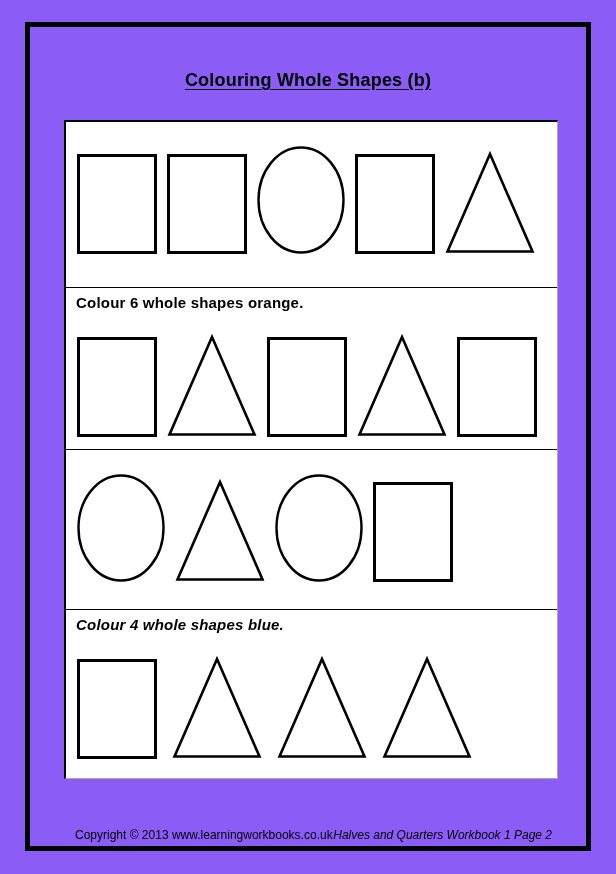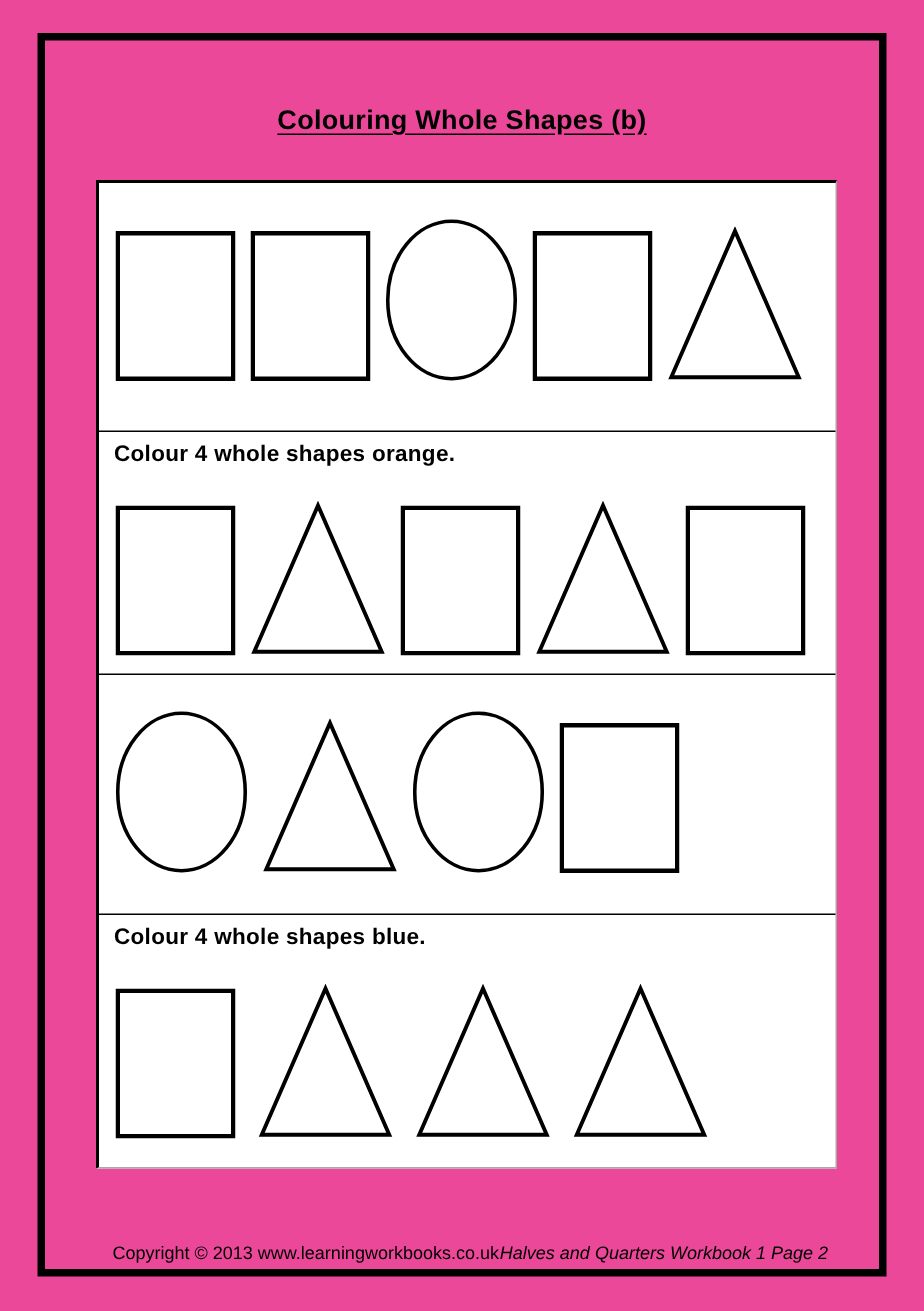--- a/index.html
+++ b/index.html
@@ -5,21 +5,21 @@
   html, body {
     margin: 0;
     padding: 0;
     background: #ffffff;
     font-family: "Liberation Sans", sans-serif;
   }
   .canvas {
     position: relative;
     width: 616px;
     height: 874px;
-    background: #ec4899;
+    background: #8b5cf6;
     overflow: hidden;
   }
   .page-border {
     position: absolute;
     left: 25px;
     top: 22px;
     width: 556px;
     height: 819px;
     border: 5px solid #000000;
   }
@@ -51,21 +51,21 @@
   .section {
     box-sizing: border-box;
     padding: 4px 10px 0 10px;
     border-bottom: 1px solid #000000;
     overflow: hidden;
   }
   .section:last-child { border-bottom: none; }
   .section-1 { height: 166px; }
   .section-2 { height: 162px; }
   .section-3 { height: 160px; }
-  .section-4 { height: 168px; }
+  .section-4 { height: 168px; font-style: italic; }
   .instruction {
     font-size: 15px;
     font-weight: bold;
     line-height: 22px;
     color: #000000;
     letter-spacing: 0.2px;
   }
   .shapes-row {
     display: flex;
     align-items: flex-end;
@@ -113,21 +113,21 @@
           <svg width="80" height="100">
             <rect x="1.5" y="1.5" width="77" height="97" stroke-width="3" fill="#ffffff" stroke="#000000"></rect>
           </svg>
           <svg width="90" height="103">
             <polygon points="45,3 87.5,100.5 2.5,100.5" stroke-width="2.6" fill="#ffffff" stroke="#000000" stroke-linejoin="miter"></polygon>
           </svg>
         </div>
     </div>
 
     <div class="section section-2">
-      <div class="instruction">Colour 4 whole shapes orange.</div>
+      <div class="instruction">Colour 6 whole shapes orange.</div>
       <div class="shapes-row">
           <svg width="80" height="100">
             <rect x="1.5" y="1.5" width="77" height="97" stroke-width="3" fill="#ffffff" stroke="#000000"></rect>
           </svg>
           <svg width="90" height="103">
             <polygon points="45,3 87.5,100.5 2.5,100.5" stroke-width="2.6" fill="#ffffff" stroke="#000000" stroke-linejoin="miter"></polygon>
           </svg>
           <svg width="80" height="100">
             <rect x="1.5" y="1.5" width="77" height="97" stroke-width="3" fill="#ffffff" stroke="#000000"></rect>
           </svg>

